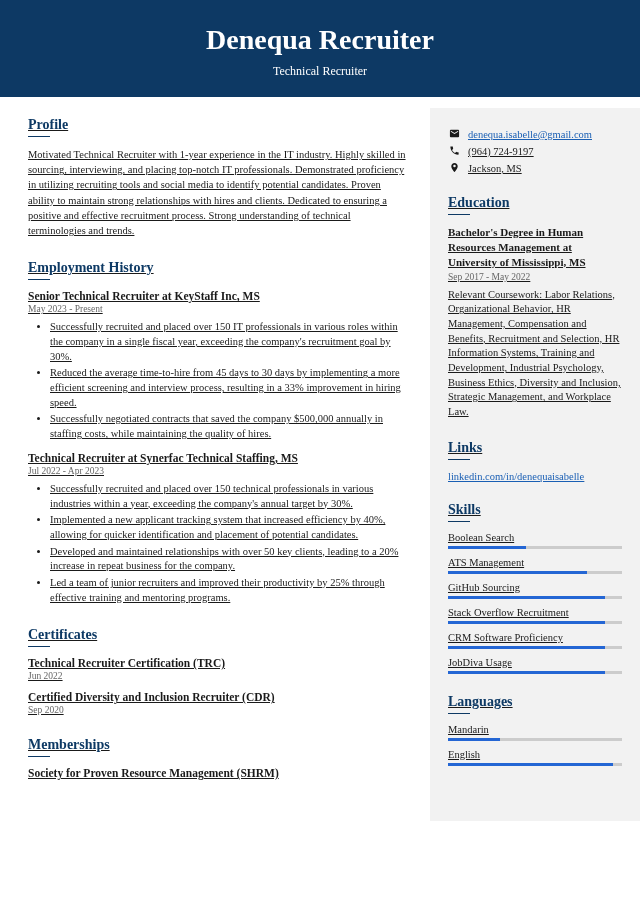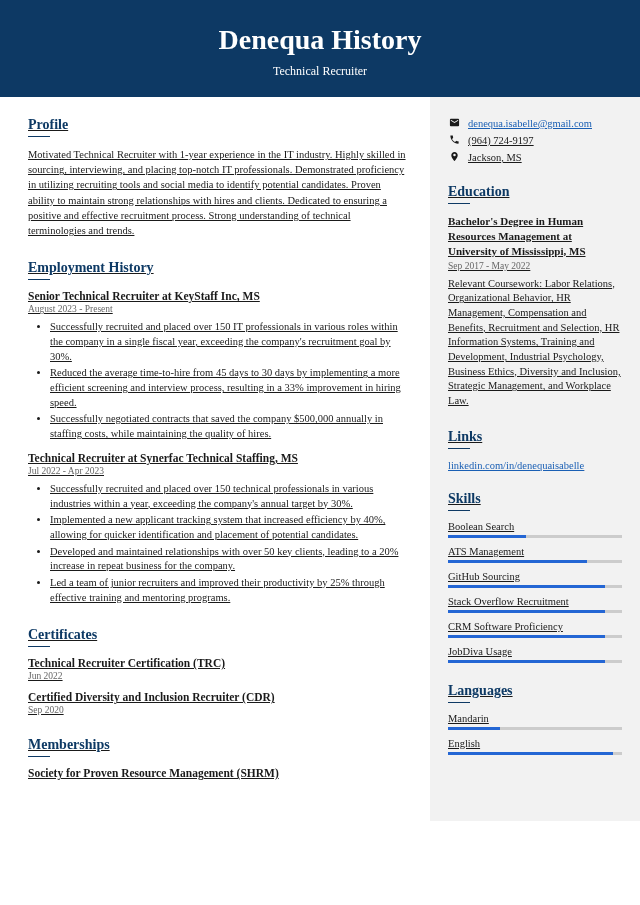--- a/index.html
+++ b/index.html
@@ -2,21 +2,21 @@
 <html><head>
   <meta charset="utf-8">
   <style>
     * { margin: 0; padding: 0; box-sizing: border-box; }
     body { font-family: Georgia, 'Times New Roman', serif; font-size: 11px; color: #1a1a1a; width: 640px; background: #fff; }
     .header { background: #0d3964; color: #fff; text-align: center; padding: 24px 0 18px; }
     .header h1 { font-size: 28px; font-weight: bold; margin-bottom: 8px; }
     .header .subtitle { font-size: 12px; }
     .content { display: flex; text-decoration: underline; }
     .left-col { flex: 1; padding: 20px 22px 20px 28px; }
-    .right-col { width: 210px; background: #f2f2f2; padding: 20px 18px 20px 18px; }
+    .right-col { width: 210px; background: #f2f2f2; padding: 20px 18px 20px 18px; margin-top: 11px; }
     .section-title { font-size: 14px; font-weight: bold; color: #0d3964; margin-bottom: 3px; }
     .section-rule { width: 22px; height: 1px; background: #0d3964; margin-bottom: 10px; }
     .section { margin-bottom: 22px; }
     .profile-text { font-size: 10.5px; line-height: 1.45; }
     .job-title { font-size: 11.5px; font-weight: bold; margin-bottom: 2px; }
     .date-range { font-size: 9.5px; color: #666; margin-bottom: 6px; }
     ul.bullets { list-style: disc; padding-left: 22px; margin-bottom: 10px; }
     ul.bullets li { font-size: 10.5px; line-height: 1.4; margin-bottom: 2px; }
     .job-block { margin-bottom: 10px; }
     .cert-block { margin-bottom: 10px; }
@@ -30,40 +30,40 @@
     .skill-row { margin-bottom: 8px; }
     .skill-name { font-size: 10.5px; margin-bottom: 3px; }
     .skill-bar { height: 3px; background: #ccc; position: relative; }
     .skill-bar-fill { height: 3px; background: #2466d4; }
     .icon svg { width: 11px; height: 11px; fill: #1a1a1a; }
   </style>
 </head>
 <body>
 
 <div class="header">
-  <h1>Denequa History</h1>
+  <h1>Denequa Recruiter</h1>
   <div class="subtitle">Technical Recruiter</div>
 </div>
 
 <div class="content">
   <div class="left-col">
 
     <div class="section">
       <div class="section-title">Profile</div>
       <div class="section-rule"></div>
       <div class="profile-text">Motivated Technical Recruiter with 1-year experience in the IT industry. Highly skilled in sourcing, interviewing, and placing top-notch IT professionals. Demonstrated proficiency in utilizing recruiting tools and social media to identify potential candidates. Proven ability to maintain strong relationships with hires and clients. Dedicated to ensuring a positive and effective recruitment process. Strong understanding of technical terminologies and trends.</div>
     </div>
 
     <div class="section">
       <div class="section-title">Employment History</div>
       <div class="section-rule"></div>
 
       <div class="job-block">
         <div class="job-title">Senior Technical Recruiter at KeyStaff Inc, MS</div>
-        <div class="date-range">August 2023 - Present</div>
+        <div class="date-range">May 2023 - Present</div>
         <ul class="bullets">
           <li>Successfully recruited and placed over 150 IT professionals in various roles within the company in a single fiscal year, exceeding the company's recruitment goal by 30%.</li>
           <li>Reduced the average time-to-hire from 45 days to 30 days by implementing a more efficient screening and interview process, resulting in a 33% improvement in hiring speed.</li>
           <li>Successfully negotiated contracts that saved the company $500,000 annually in staffing costs, while maintaining the quality of hires.</li>
         </ul>
       </div>
 
       <div class="job-block">
         <div class="job-title">Technical Recruiter at Synerfac Technical Staffing, MS</div>
         <div class="date-range">Jul 2022 - Apr 2023</div>

